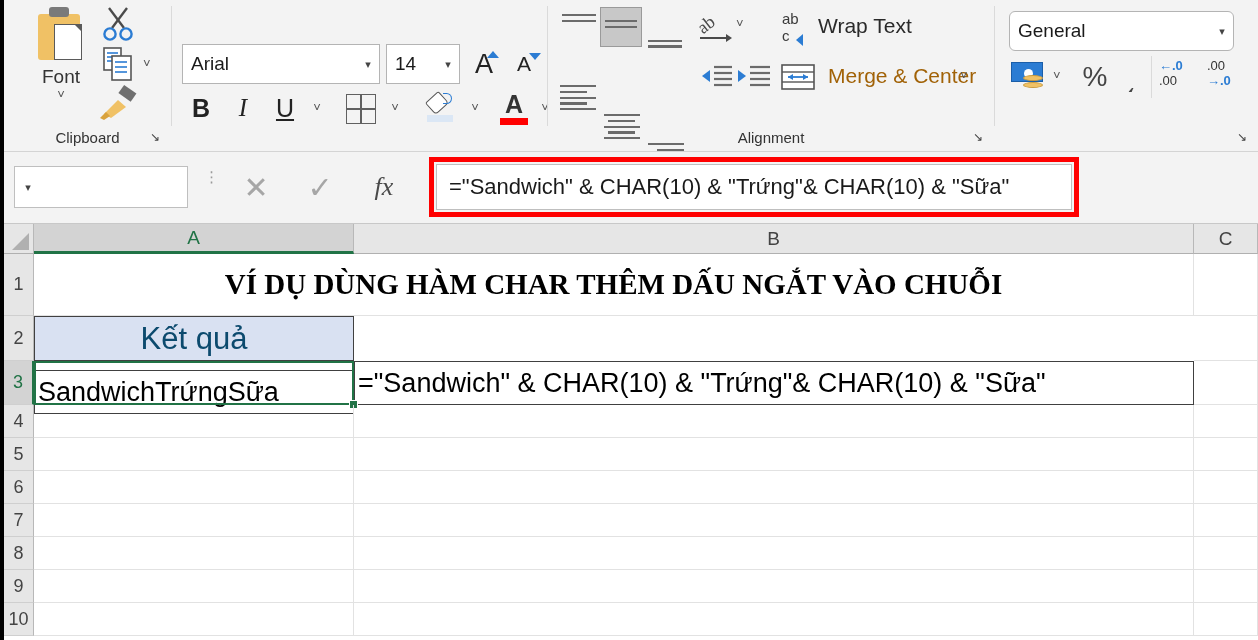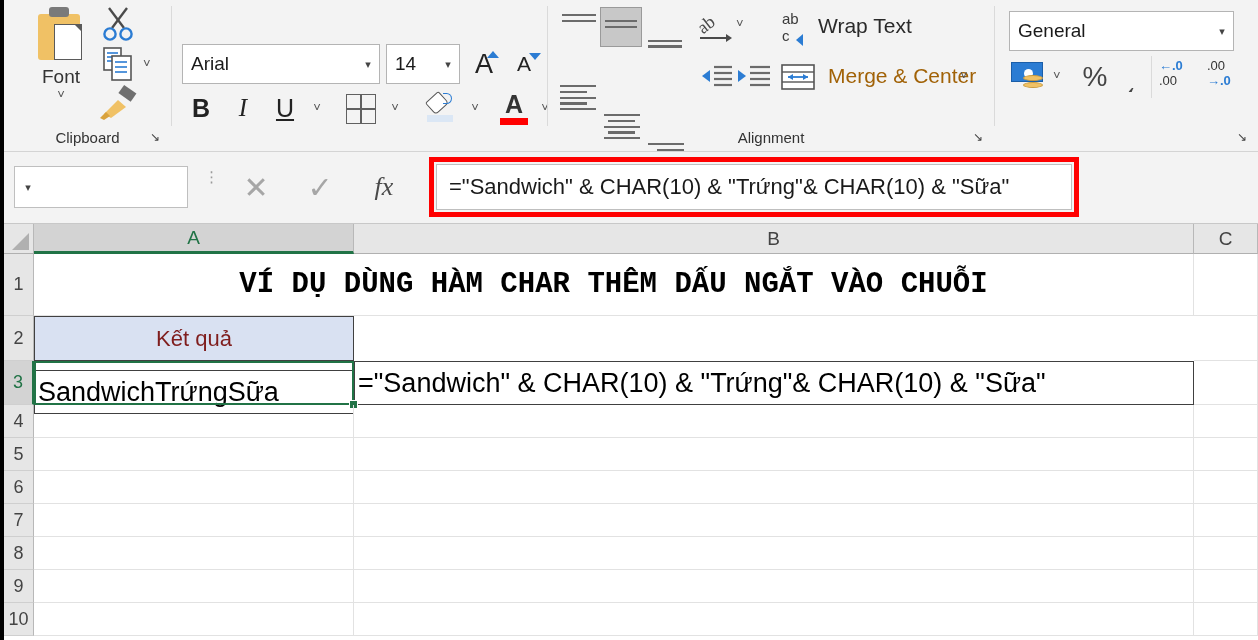--- a/index.html
+++ b/index.html
@@ -158,21 +158,21 @@
   .al-cent  { left: 56px; top: 62px; width: 36px; }
   .al-right { left: 100px; top: 62px; width: 36px; }
   .ind-dec  { left: 148px; top: 62px; width: 38px; }
   .ind-inc  { left: 186px; top: 62px; width: 38px; }
   .merge-ic { left: 232px; top: 62px; width: 36px; height: 30px; }
   .merge-lbl{ position: absolute; left: 280px; top: 64px; font-size: 21px; color: #a16207; }
   .merge-caret { position: absolute; left: 412px; top: 68px; font-size: 13px; color: #555; }
 
   
   #g-number { left: 991px; width: 263px; }
-  #numfmt-combo { left: 14px; top: 11px; width: 225px; height: 40px; }
+  #numfmt-combo { left: 14px; top: 11px; width: 225px; height: 40px; border-radius: 6px; }
   .acct-ic { position: absolute; left: 14px; top: 60px; width: 42px; height: 36px; }
   .acct-bill { position: absolute; left: 2px; top: 2px; width: 32px; height: 20px; background: #2b7cd3; border: 1px solid #1b5ea8; }
   .acct-bill:after { content:""; position:absolute; left: 12px; top: 6px; width: 9px; height: 9px; background:#fff; border-radius:50%; }
   .acct-coin { position: absolute; left: 14px; top: 15px; width: 20px; height: 6px; background: #f0c165; border: 1px solid #c89a3e; border-radius: 50%; }
   .acct-coin2{ position: absolute; left: 14px; top: 22px; width: 20px; height: 6px; background: #f0c165; border: 1px solid #c89a3e; border-radius: 50%; }
   #acct-caret { position: absolute; left: 58px; top: 68px; font-size: 13px; color: #555; }
   #pct-btn   { position: absolute; left: 82px; top: 58px; width: 36px; height: 38px; font-size: 28px; color: #444; display:flex; align-items:center; justify-content:center; }
   #comma-btn { position: absolute; left: 122px; top: 58px; width: 30px; height: 38px; font-size: 28px; color: #444; display:flex; align-items:center; justify-content:center; }
   .dec-btn { position: absolute; top: 58px; width: 50px; height: 38px; font-size: 13px; color: #333; line-height: 15px; }
   #inc-dec { left: 164px; }
@@ -260,23 +260,23 @@
     border-right: 1px solid #e2e2e2;
     border-bottom: 1px solid #e2e2e2;
     overflow: hidden; white-space: nowrap;
     display: flex; align-items: center;
   }
   .cell.bordered { border: 1px solid #404040; }
   .cell.hdrfill { background: #d9e1f2; }
   .title-cell {
     justify-content: center;
     font-size: 29px; font-weight: bold; color: #000;
-    font-family: Liberation Mono, monospace;
-  }
-  .hdr-cell { justify-content: center; font-size: 22px; color: #7f1d1d; }
+    font-family: Liberation Serif, serif;
+  }
+  .hdr-cell { justify-content: center; font-size: 31px; color: #0c4a6e; }
   .val-cell { justify-content: flex-start; padding-left: 3px; font-size: 27px; color: #000; }
   #cell-a3-selection {
     position: absolute;
     border: 2px solid #217346;
     pointer-events: none;
   }
   #a3-fill-handle {
     position: absolute; width: 9px; height: 9px;
     background: #217346; border: 1px solid #fff;
   }

